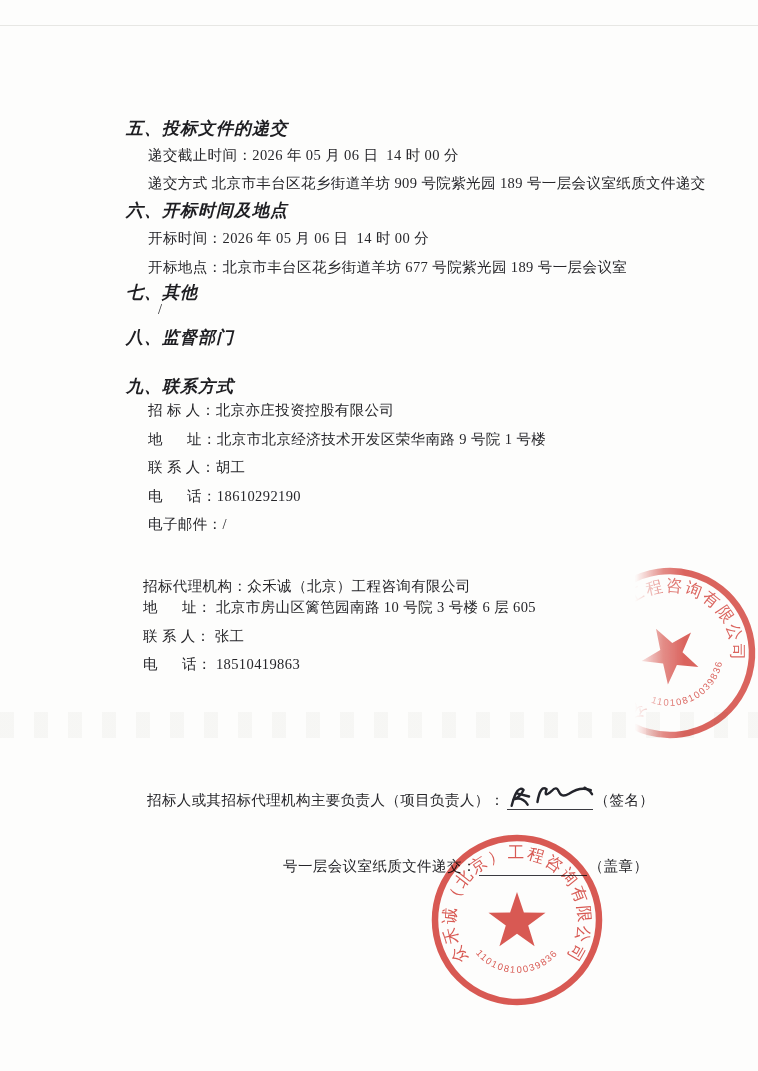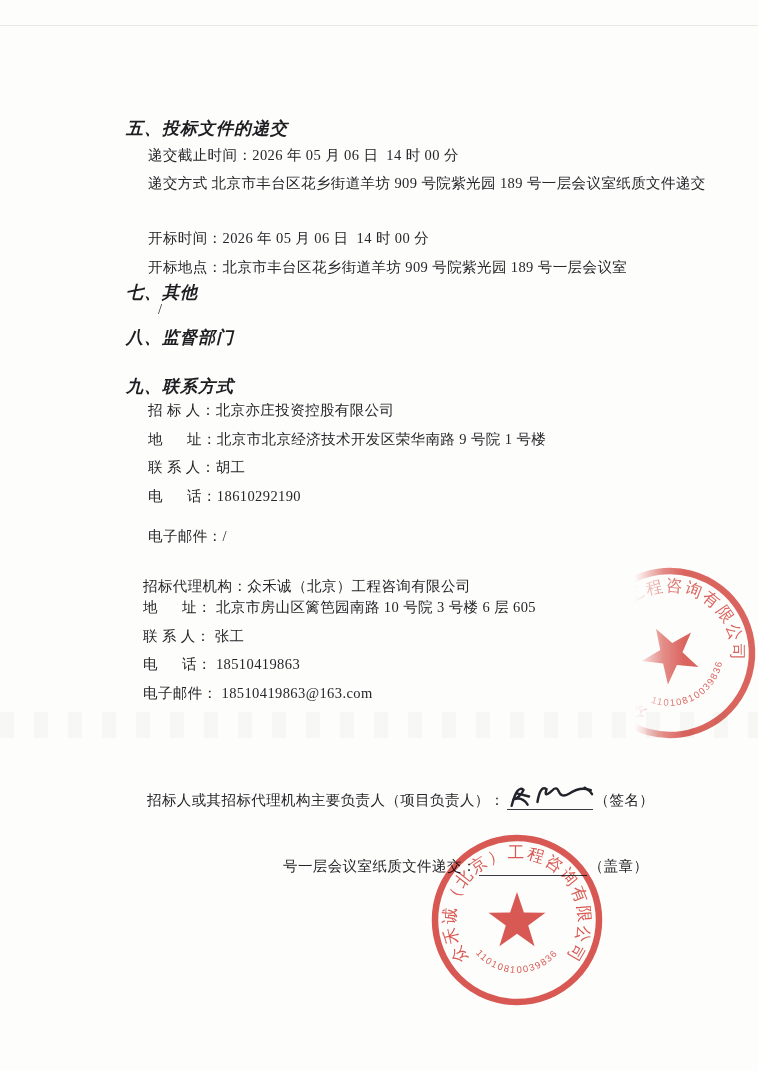--- a/index.html
+++ b/index.html
@@ -41,41 +41,41 @@
 
 <div class="page">
 
   <div class="scanline" style="top:25px"></div>
   <div class="noiseband"></div>
 
   <div class="sec-heading" style="left:126px;top:117px">五、投标文件的递交</div>
   <div class="line" style="left:148px;top:146px">递交截止时间：2026 年 05 月 06 日  14 时 00 分</div>
   <div class="line" style="left:148px;top:174px">递交方式 北京市丰台区花乡街道羊坊 909 号院紫光园 189 号一层会议室纸质文件递交</div>
 
+  <div class="sec-heading" style="left:126px;top:199px">六、开标时间及地点</div>
   <div class="line" style="left:148px;top:229px">开标时间：2026 年 05 月 06 日  14 时 00 分</div>
-  <div class="line" style="left:148px;top:258px">开标地点：北京市丰台区花乡街道羊坊 909 号院紫光园 189 号一层会议室</div>
+  <div class="line" style="left:148px;top:258px">开标地点：北京市丰台区花乡街道羊坊 677 号院紫光园 189 号一层会议室</div>
 
   <div class="sec-heading" style="left:126px;top:281px">七、其他</div>
   <div class="line" style="left:158px;top:301px">/</div>
 
   <div class="sec-heading" style="left:126px;top:326px">八、监督部门</div>
 
   <div class="sec-heading" style="left:126px;top:375px">九、联系方式</div>
 
   <div class="line" style="left:148px;top:401px"><span class="lbl">招 标 人：</span><span class="val">北京亦庄投资控股有限公司</span></div>
   <div class="line" style="left:148px;top:430px"><span class="lbl">地      址：</span><span class="val">北京市北京经济技术开发区荣华南路 9 号院 1 号楼</span></div>
   <div class="line" style="left:148px;top:458px"><span class="lbl">联 系 人：</span><span class="val">胡工</span></div>
   <div class="line" style="left:148px;top:487px"><span class="lbl">电      话：</span><span class="val">18610292190</span></div>
-  <div class="line" style="left:148px;top:527px"><span class="lbl">电子邮件：</span><span class="val">/</span></div>
+  <div class="line" style="left:148px;top:515px"><span class="lbl">电子邮件：</span><span class="val">/</span></div>
 
   <div class="line" style="left:143px;top:577px"><span class="lbl">招标代理机构：</span><span class="val">众禾诚（北京）工程咨询有限公司</span></div>
   <div class="line" style="left:143px;top:598px"><span class="lbl">地      址：</span><span class="val"> 北京市房山区篱笆园南路 10 号院 3 号楼 6 层 605</span></div>
   <div class="line" style="left:143px;top:627px"><span class="lbl">联 系 人：</span><span class="val"> 张工</span></div>
   <div class="line" style="left:143px;top:655px"><span class="lbl">电      话：</span><span class="val"> 18510419863</span></div>
-  <div class="line" style="left:143px;top:684px"><span class="lbl">电子邮件：</span><span class="val"> 18510419863@163.com</span></div>
 
   <div class="signoff" style="left:147px;top:791px">
     <span>招标人或其招标代理机构主要负责人（项目负责人）：</span>
     <span class="sig-slot">
       <svg width="92" height="36" viewBox="0 0 92 36">
         <g fill="none" stroke="#23242b" stroke-width="2.4" stroke-linecap="round" stroke-linejoin="round" transform="rotate(-4 46 18)">
           <path d="M6,26 Q13,5 19,11 Q15,18 8,20 Q17,17 22,26"></path>
           <path d="M12,14 L24,18"></path>
           <path d="M32,24 Q36,7 42,12 Q38,21 47,14 Q52,9 54,15 Q56,22 64,18 Q76,11 86,16"></path>
           <path d="M80,13 q5,3 7,7"></path>

